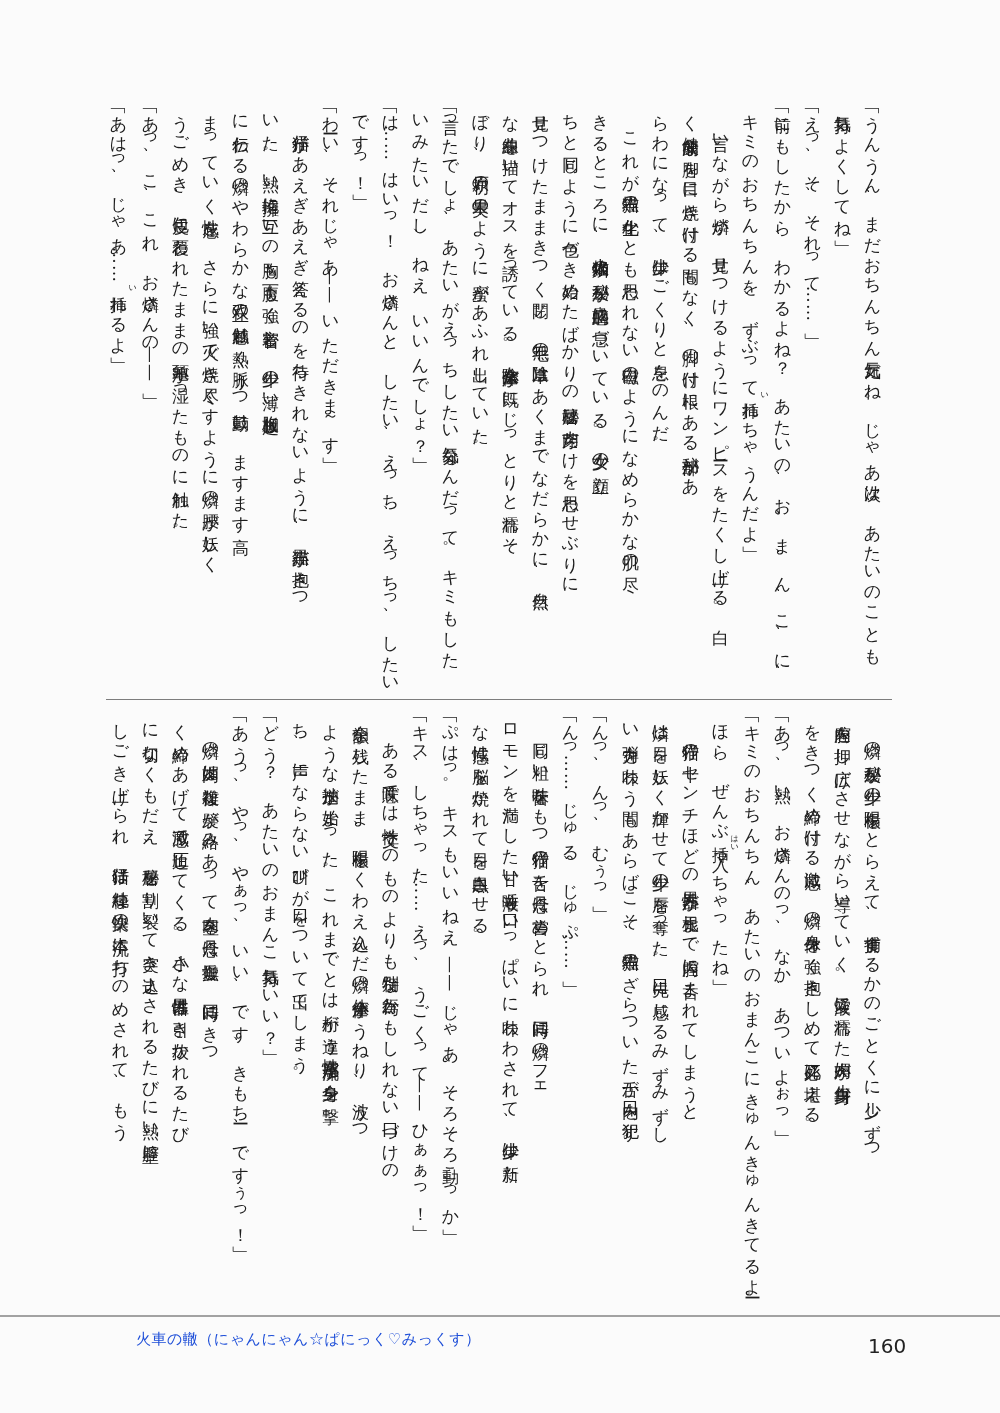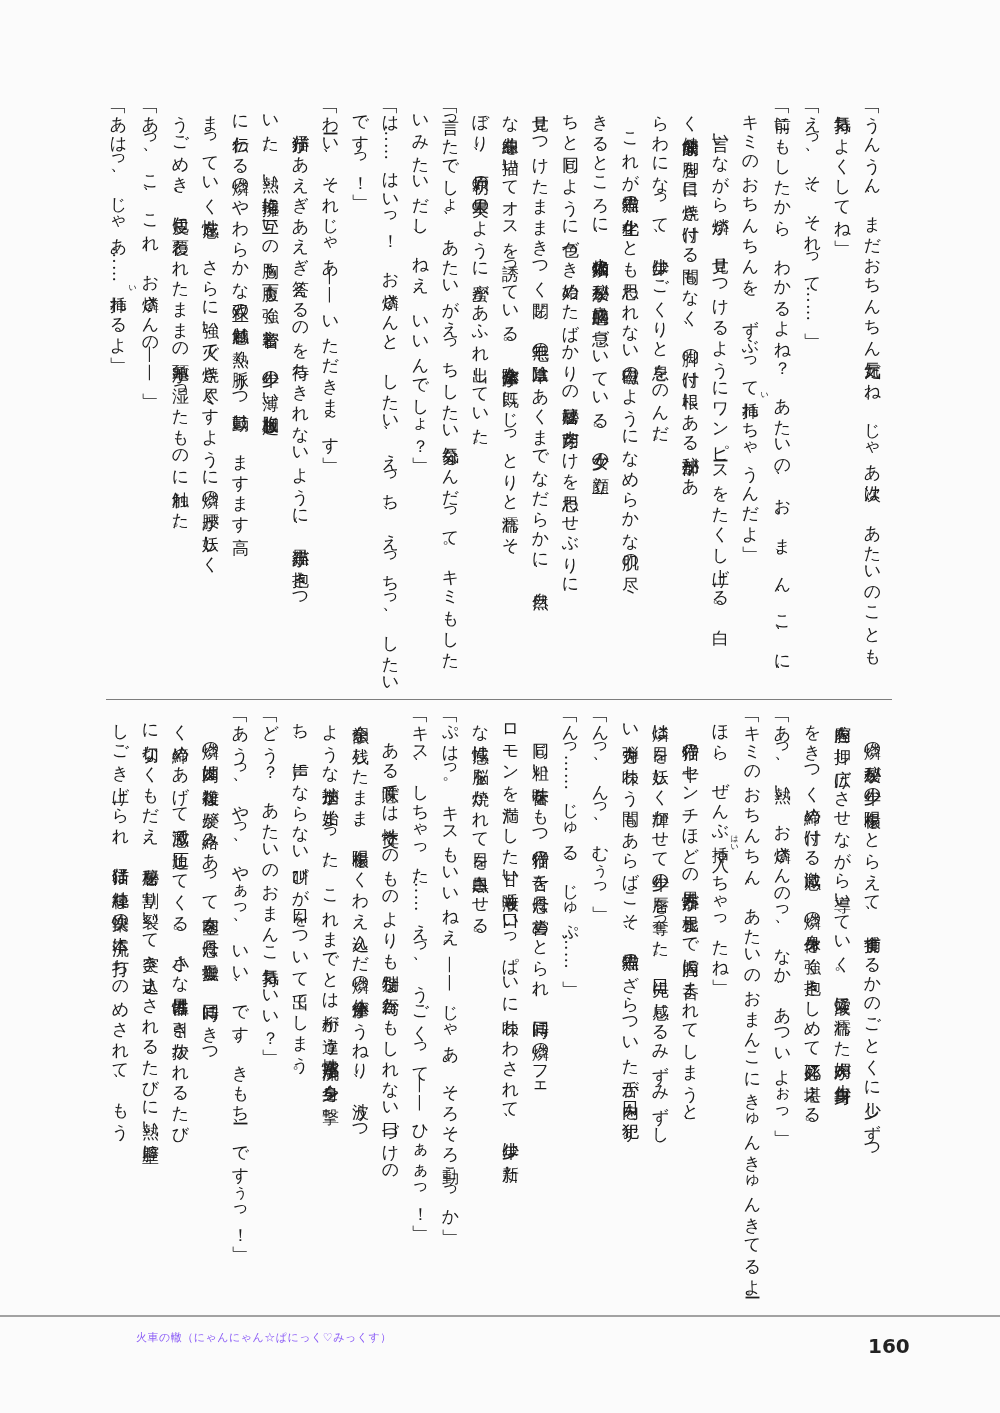--- a/index.html
+++ b/index.html
@@ -51,32 +51,31 @@
     top: 1315px;
     left: 0;
     width: 1000px;
     height: 2px;
     background: #a2a2a2;
   }
   .footer-title {
     position: absolute;
     top: 1330px;
     left: 136px;
-    font-size: 11px;
+    font-size: 15px;
     letter-spacing: 0.5px;
-    color: #8b5cf6;
+    color: #1d4ed8;
   }
   .page-number {
     position: absolute;
     top: 1334px;
     left: 868px;
     font-size: 20px;
     font-family: "DejaVu Sans", "Liberation Sans", sans-serif;
     color: #222;
-    font-weight: bold;
   }
 </style>
 </head>
 <body>
 
 <div class="page">
 
   <section class="text-block top" id="top-block">
       <p class="vline">「うんうん、まだおちんちん元気だね。じゃあ次は、あたいのことも</p>
       <p class="vline">気持ちよくしてね」</p>

